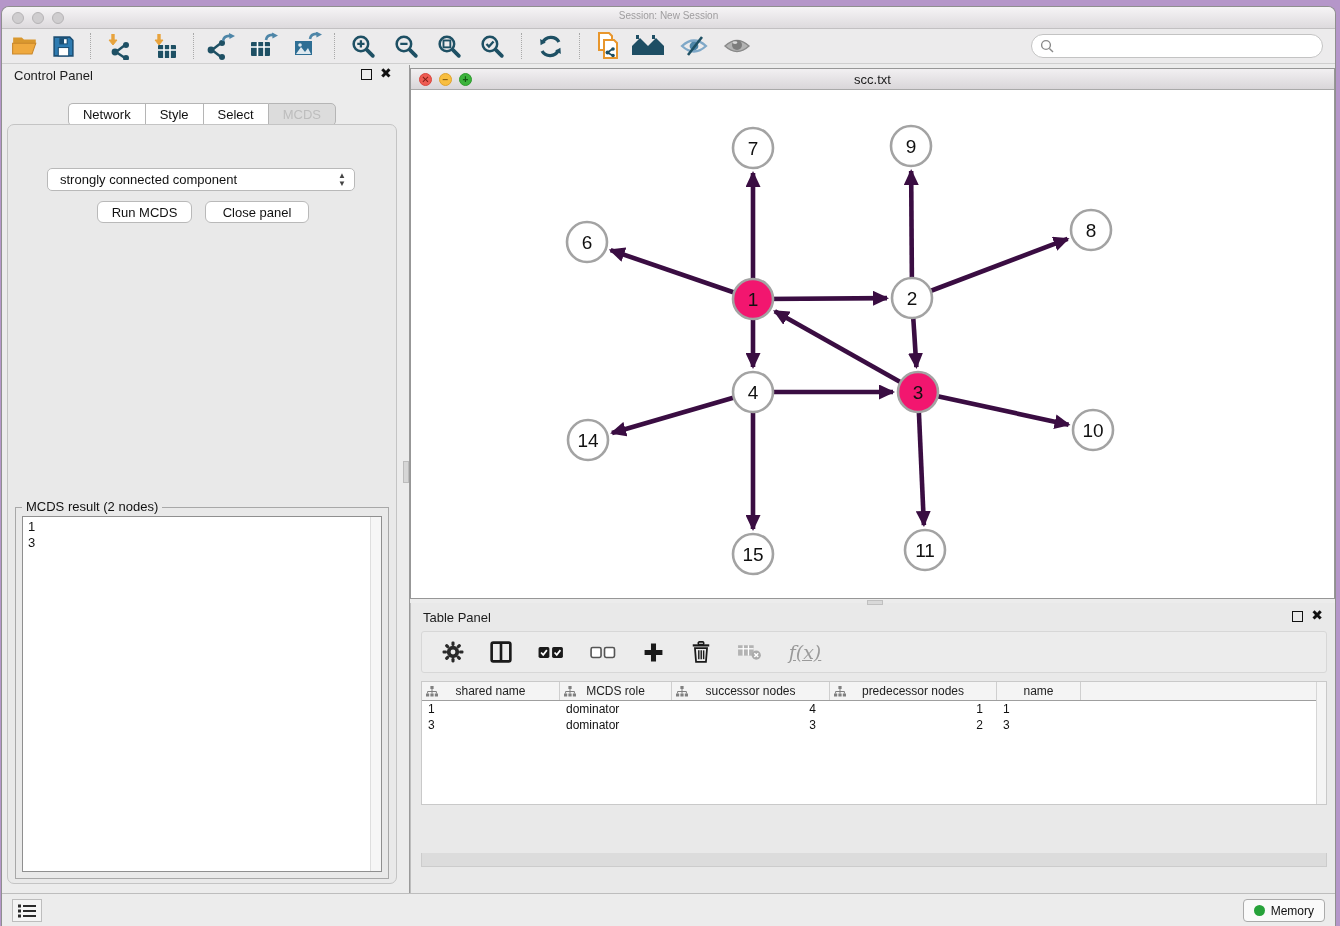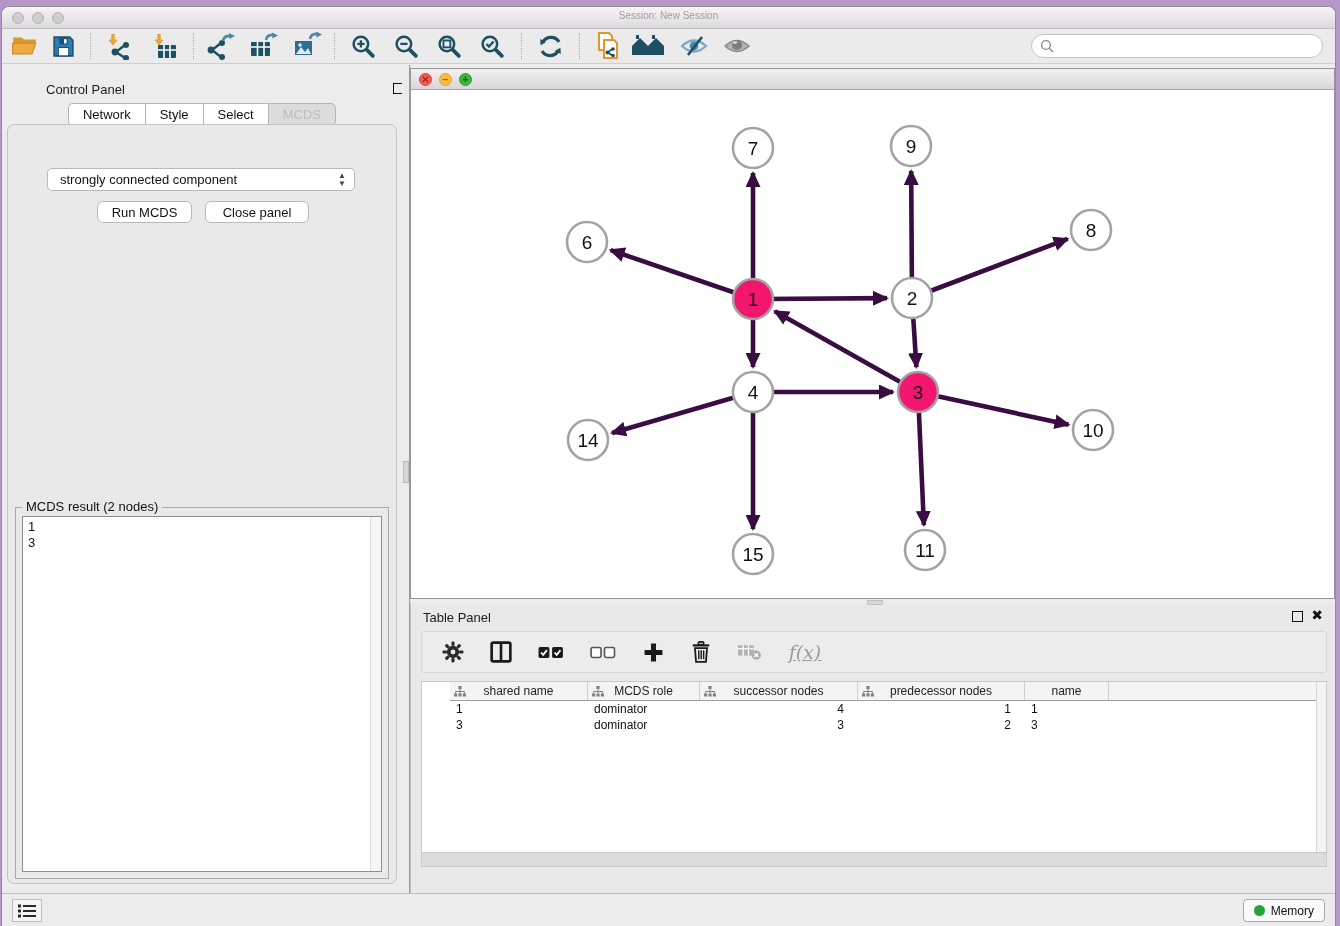--- a/index.html
+++ b/index.html
@@ -18,21 +18,21 @@
 
   
   .toolbar { position:absolute; left:0; right:0; top:22px; height:35px; background:#ecebec; border-bottom:1px solid #cfcfcf; }
   .tb-icon { position:absolute; top:2px; width:34px; height:30px; display:flex; align-items:center; justify-content:center; }
   .tb-sep { position:absolute; top:4px; height:26px; border-left:1px dotted #a9a9a9; }
   .searchbox { position:absolute; right:12px; top:5px; width:292px; height:24px; background:#fff;
                border:1px solid #c3c3c3; border-radius:13px; display:flex; align-items:center; padding-left:8px; }
   .searchbox input { border:none; outline:none; flex:1; font-size:12px; background:transparent; height:20px; }
 
   
-  .cp-header { position:absolute; left:0; top:66px; width:400px; height:32px;margin-left:32px; }
+  .cp-header { position:absolute; left:0; top:52px; width:400px; height:32px; }
   .panel-title { position:absolute; left:12px; top:9px; font-size:13px; color:#1c1c1c; }
   .float-btn { position:absolute; top:10px; width:11px; height:11px; border:1.5px solid #111; background:transparent; }
   .close-btn { position:absolute; top:7px; font-size:14px; font-weight:bold; color:#111; line-height:14px; }
 
   .cp-tabs { position:absolute; left:0; top:96px; width:400px; display:flex; justify-content:center;text-align:right; }
   .seg { border:1px solid #b5b5b5; background:#fff; font-size:13px; padding:3px 14px; color:#111;
          border-right:none; }
   .seg:first-child { border-radius:5px 0 0 5px; }
   .seg:last-child  { border-radius:0 5px 5px 0; border-right:1px solid #b5b5b5; }
   .seg.selected { background:#dcdcdc; color:#bdbdbd; }
@@ -71,21 +71,21 @@
   .net-title { position:absolute; left:0; right:0; top:3px; text-align:center; font-size:13px; color:#1a1a1a; }
   .net-canvas { position:absolute; left:0; right:0; top:21px; bottom:0; background:#fff; }
 
   
   .tablepanel { position:absolute; left:408px; top:596px; right:0; bottom:33px; background:#e9e9e9; border-left:1px solid #bdbdbd; }
   .tp-toolbar { position:absolute; left:10px; right:8px; top:28px; height:42px; background:#ececec;
                 border:1px solid #d7d7d7; border-radius:3px; display:flex; align-items:center; gap:22px; padding-left:18px; }
   .tp-icon { display:flex; align-items:center; justify-content:center; width:26px; height:26px; }
   .fx { font-family:"DejaVu Serif","Liberation Serif",serif; font-style:italic; font-size:19px; color:#9a9a9a;text-decoration:underline; }
 
-  .datatable { position:absolute; left:10px; right:8px; top:78px; height:172px; background:#fff; border:1px solid #c9c9c9;padding-left:28px; }
+  .datatable { position:absolute; left:10px; right:8px; top:78px; height:124px; background:#fff; border:1px solid #c9c9c9; }
   .thead { display:flex; height:19px; background:#f4f4f4; border-bottom:1px solid #9f9f9f; }
   .th { display:flex; align-items:center; justify-content:center; gap:5px; font-size:12px; color:#222;
         border-right:1px solid #cfcfcf; position:relative; }
   .th svg { position:absolute; left:4px; }
   .trow { display:flex; height:16px; font-size:12px; color:#111; }
   .td { padding:1px 6px 0 6px; overflow:hidden; white-space:nowrap; }
   .td.num { text-align:right; padding-right:14px; }
   .c1{width:138px;} .c2{width:112px;} .c3{width:158px;} .c4{width:167px;} .c5{width:84px;}
   .table-scroll { position:absolute; right:0; top:0; width:10px; bottom:0; background:#f4f4f4; border-left:1px solid #d6d6d6; }
   .tp-grayband { position:absolute; left:10px; right:8px; top:250px; height:14px; background:#dcdcdc; border:1px solid #cccccc; border-top:none; }
@@ -316,20 +316,21 @@
     <div class="vsplit-grip"></div>
   </div>
 
   <div class="netwin">
     <div class="net-titlebar">
       <div class="net-lights">
         <div class="tl red">✕</div>
         <div class="tl yel">−</div>
         <div class="tl grn">+</div>
       </div>
+      <div class="net-title">scc.txt</div>
     </div>
     <div class="net-canvas">
       <svg width="928" height="509" style="position:absolute;left:0;top:0;">
             <defs>
               <marker id="arrow" markerUnits="userSpaceOnUse" markerWidth="18" markerHeight="15" refX="14" refY="7.5" orient="auto">
                 <path d="M0,0 L16,7.5 L0,15 Z" fill="#3a0d42"></path>
               </marker>
             </defs>
             <line x1="342" y1="209" x2="342" y2="83" stroke="#3a0d42" stroke-width="4.6" marker-end="url(#arrow)"></line>
             <line x1="342" y1="209" x2="199.64490046432553" y2="160.11903208714793" stroke="#3a0d42" stroke-width="4.6" marker-end="url(#arrow)"></line>

